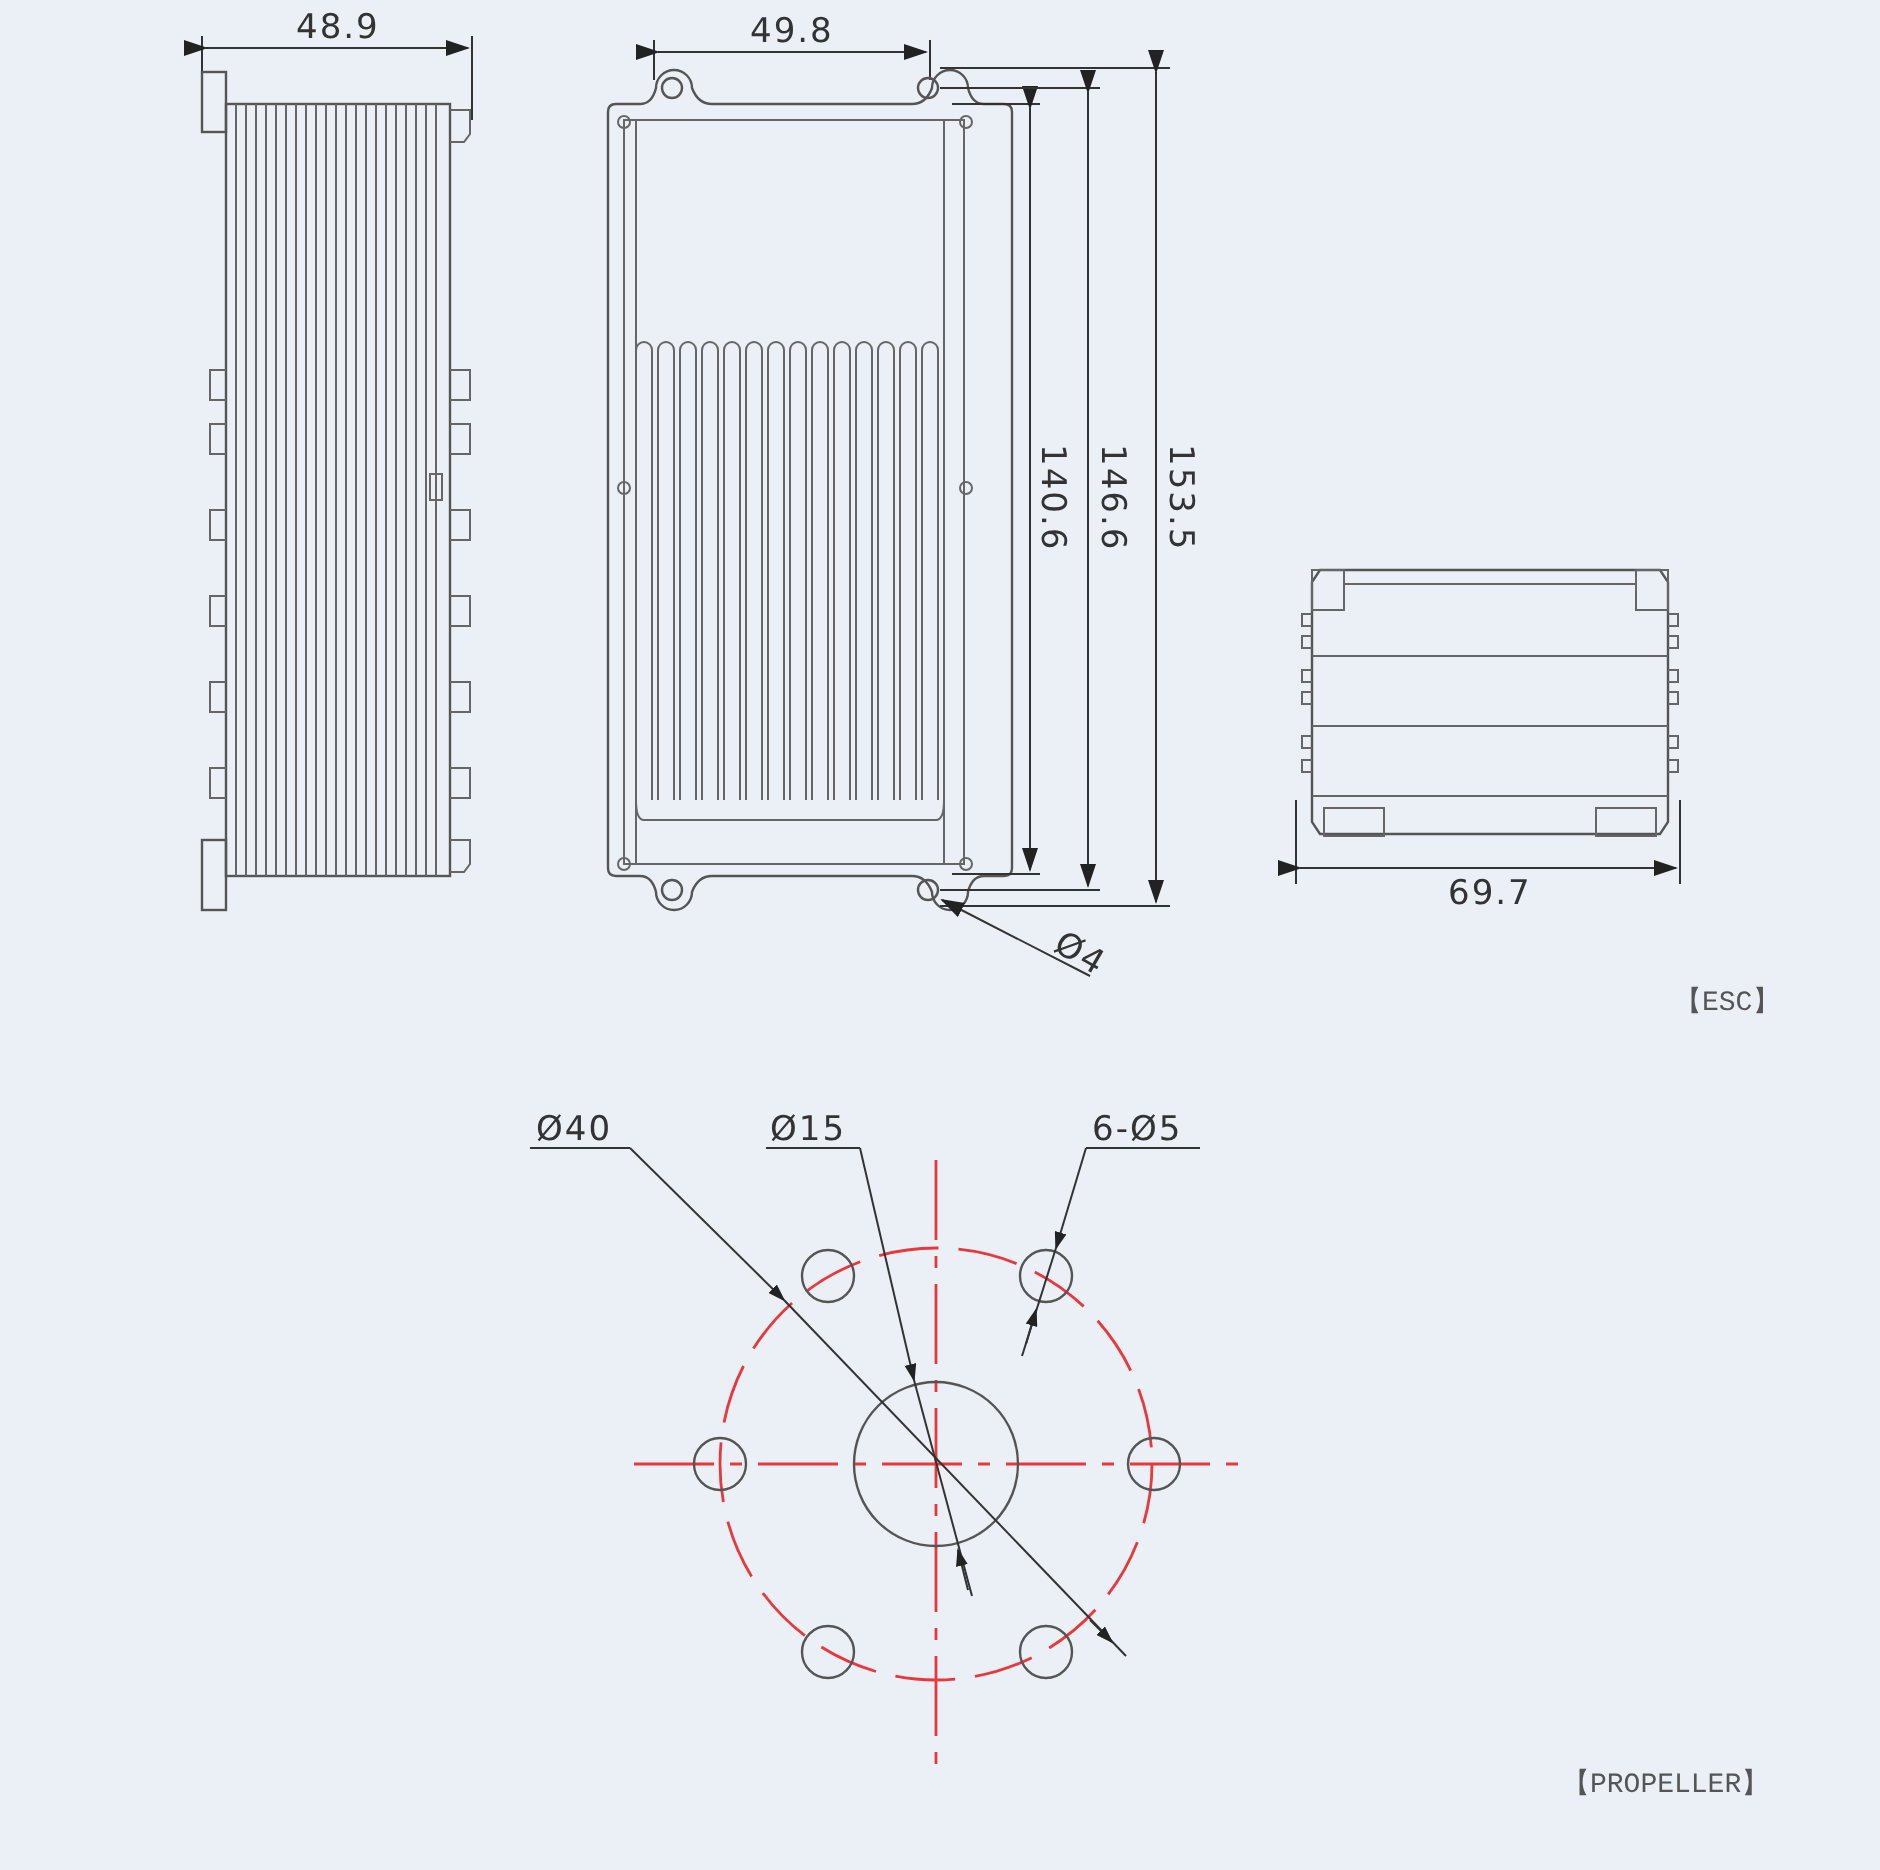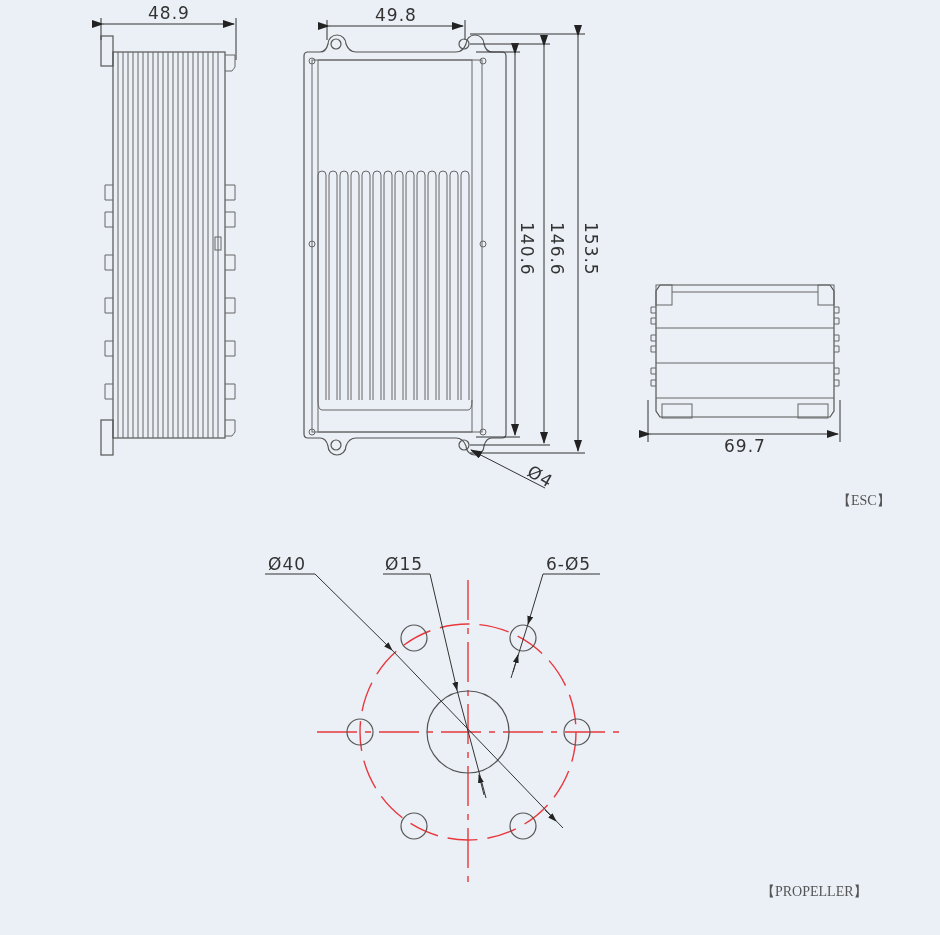--- a/index.html
+++ b/index.html
@@ -1,19 +1,19 @@
 <!DOCTYPE html>
 <html><head>
 <meta charset="utf-8">
 <style>
   html,body{margin:0;padding:0;}
   body{width:940px;height:935px;background:#ebf0f6;position:relative;overflow:hidden;font-family:"DejaVu Sans",sans-serif;}
   svg{position:absolute;left:0;top:0;}
   .dim{font-family:"DejaVu Sans",sans-serif;font-size:17px;fill:#333;letter-spacing:1px;}
-  .lbl{position:absolute;font-family:Liberation Serif, serif;font-size:14px;color:#555;}
+  .lbl{position:absolute;font-family:Liberation Mono, monospace;font-size:14px;color:#555;}
   .ln{stroke:#555;stroke-width:1.2;fill:none;}
   .ln2{stroke:#666;stroke-width:1;fill:none;}
   .dl{stroke:#333;stroke-width:1;fill:none;}
   .red{stroke:#e8383d;stroke-width:1.4;fill:none;}
 </style>
 </head>
 <body>
 
 <svg width="940" height="935" viewBox="0 0 940 935">
   <defs>
@@ -173,13 +173,13 @@
 
     <line class="dl" x1="543" y1="574" x2="600" y2="574"></line>
     <line class="dl" x1="543" y1="574" x2="528" y2="624" marker-end="url(#arrs)"></line>
     <line class="dl" x1="528" y1="624" x2="511" y2="678"></line>
     <line class="dl" x1="513" y1="672" x2="518" y2="655" marker-end="url(#arrs)"></line>
     <text class="dim" x="546" y="570">6-Ø5</text>
   </g>
 </svg>
 
 <div class="lbl" style="left:837px;top:492px;">【ESC】</div>
-<div class="lbl" style="left:761px;top:883px;">【PROPELLER】</div>
+<div class="lbl" style="left:781px;top:883px;">【PROPELLER】</div>
 
 </body></html>

